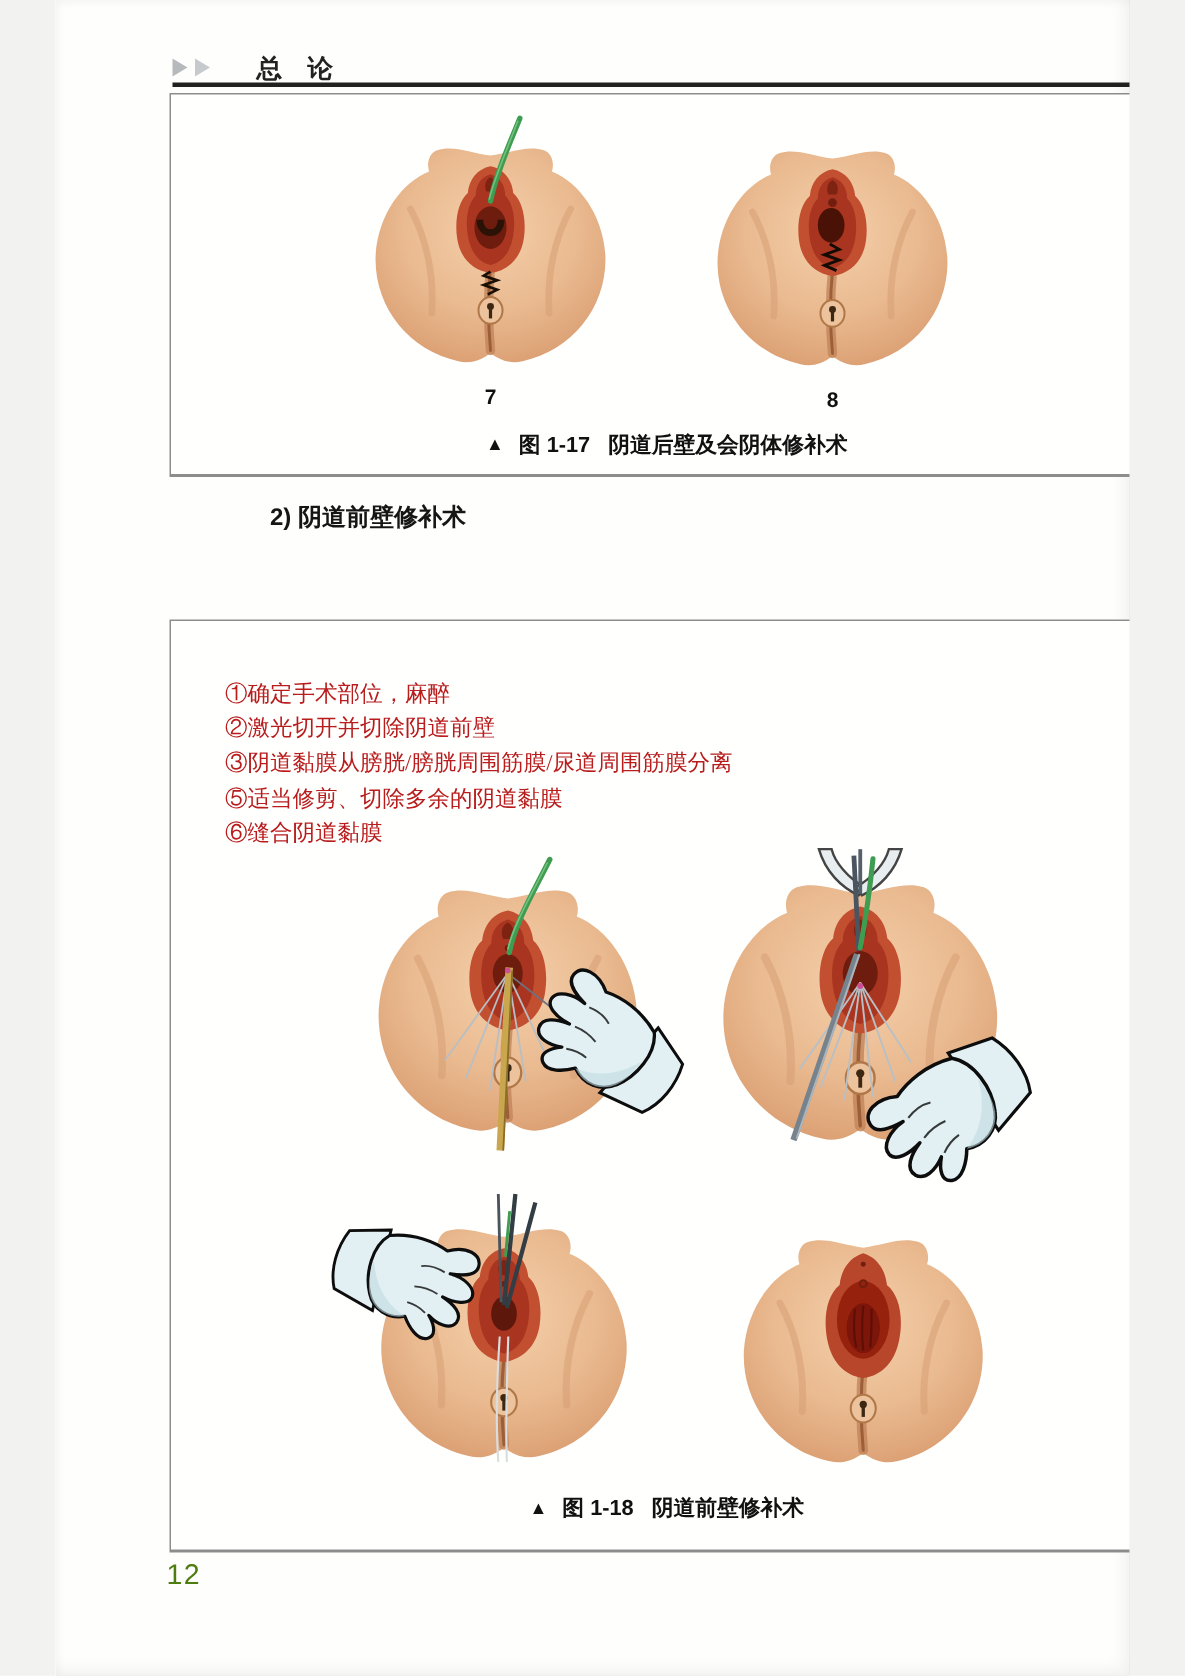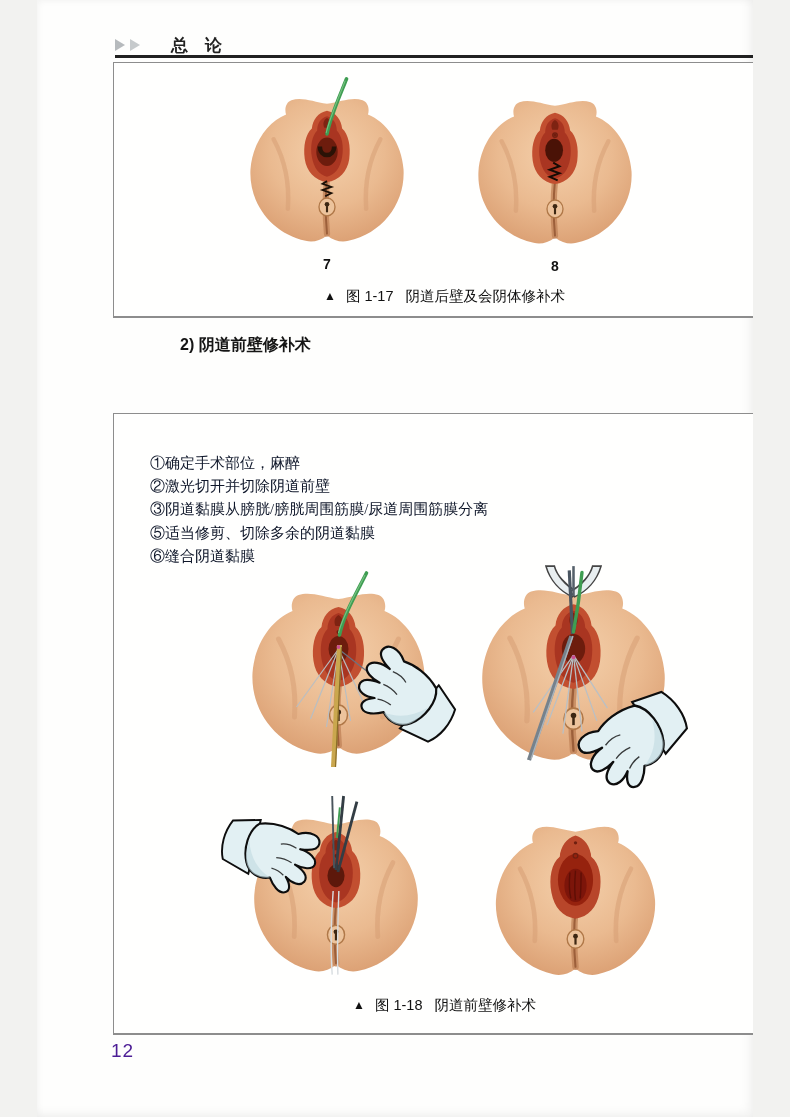--- a/index.html
+++ b/index.html
@@ -16,42 +16,42 @@
   .hrule{position:absolute;left:78px;top:55px;width:652px;height:2.6px;background:#212121;}
   
   .figbox{position:absolute;left:76px;width:661px;border:1px solid #8d8d8d;background:#fffffe;}
   .figbox1{top:62px;height:253px;border-bottom-width:2px;}
   .figbox2{top:413px;height:619px;border-bottom-width:2px;}
   .figitem{position:absolute;text-align:center;}
   .illu{display:block;overflow:visible;}
   .sublabel{font-family:"Liberation Sans",sans-serif;font-weight:bold;font-size:14px;color:#111;
             margin-top:1px;}
   .figcaption{position:absolute;left:0;right:0;bottom:10px;text-align:center;
-              font-family:"Liberation Sans",sans-serif;font-weight:normal;font-size:14.5px;color:#111;}
+              font-family:"Liberation Sans",sans-serif;font-weight:bold;font-size:14.5px;color:#111;}
   .figbox2 .figcaption{bottom:18px;}
   .cap-marker{font-size:12px;vertical-align:1px;}
   .cap-label{margin:0 12px 0 10px;}
   
   .sec-heading{position:absolute;left:108px;top:335px;font-family:"Liberation Sans",sans-serif;
                font-weight:bold;font-size:16px;color:#151515;margin-left:35px;}
   .body-para{position:absolute;left:78px;top:357px;width:640px;margin:0;font-size:15px;
              line-height:22.5px;text-indent:2em;text-align:justify;color:#1b1b1b;}
   
   .kp-heading{position:absolute;left:0;right:0;top:12px;text-align:center;
               font-family:"Liberation Sans",sans-serif;font-weight:bold;font-size:16px;
               letter-spacing:6px;color:#141414;}
   .kp-list{position:absolute;left:36px;top:38px;margin:0;padding:0;list-style:none;
-           font-size:15px;line-height:23.2px;color:#0f172a;}
+           font-size:15px;line-height:23.2px;color:#b91c1c;}
   .pos-a{position:absolute;left:117px;top:155px;}
   .pos-b{position:absolute;left:347px;top:150px;}
   .pos-c{position:absolute;left:112px;top:382px;}
   .pos-d{position:absolute;left:354px;top:390px;}
   
   .page-number{position:absolute;left:74px;top:1040px;font-family:"Liberation Sans",sans-serif;
-               font-size:19px;color:#4c1d95;letter-spacing:1px;}
+               font-size:19px;color:#4d7c0f;letter-spacing:1px;}
 </style>
 </head>
 <body>
 
 <svg width="0" height="0" style="position:absolute" aria-hidden="true">
   <defs>
     <radialGradient id="skin" cx="50%" cy="38%" r="75%">
       <stop offset="0%" stop-color="#f4d0ab"></stop>
       <stop offset="50%" stop-color="#eaba90"></stop>
       <stop offset="82%" stop-color="#dda377"></stop>

